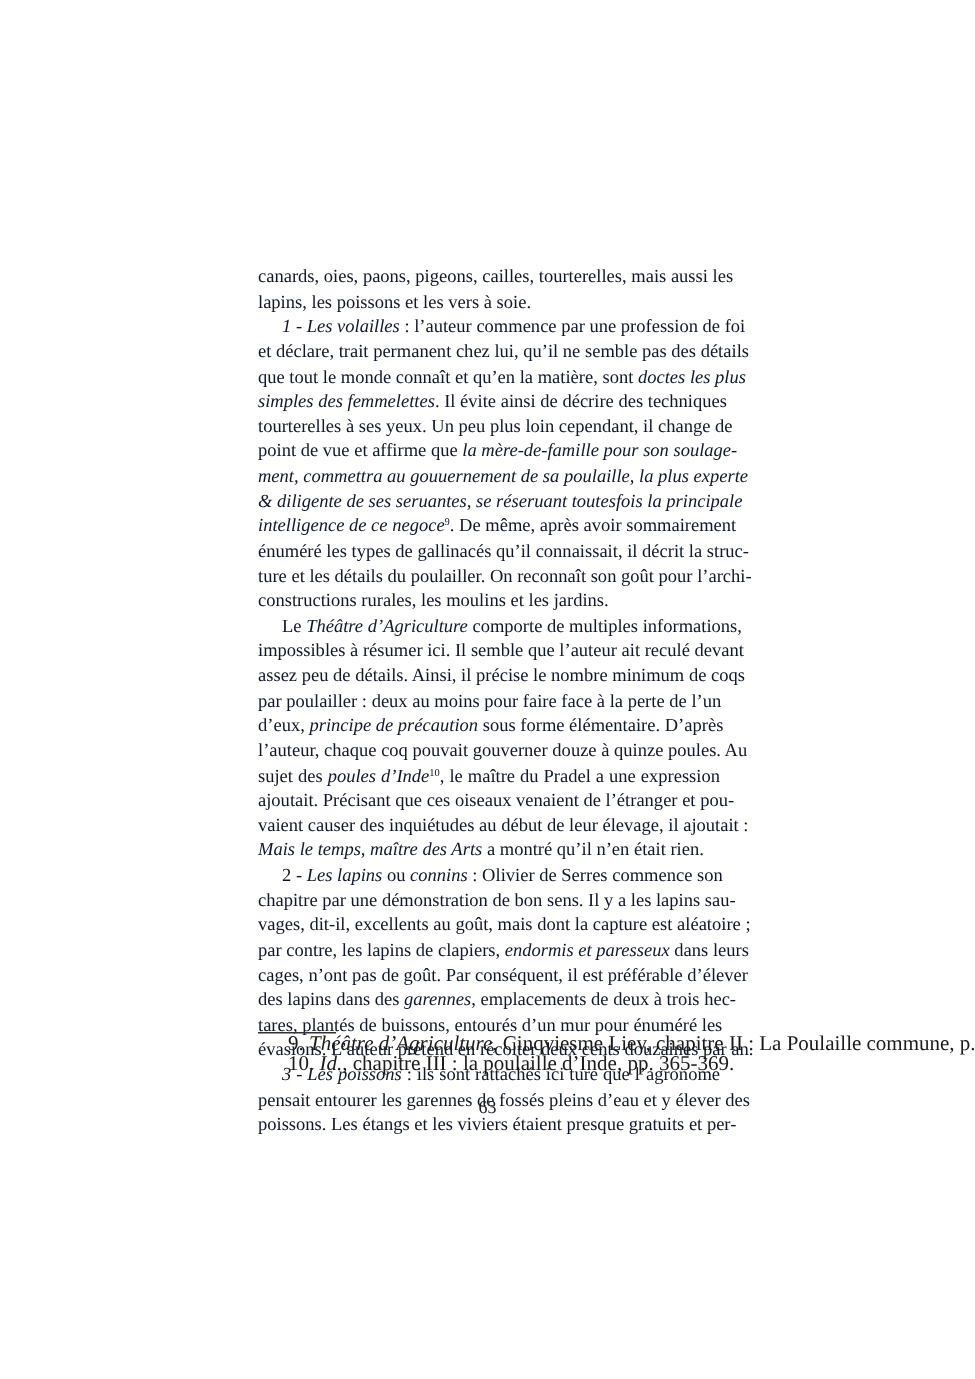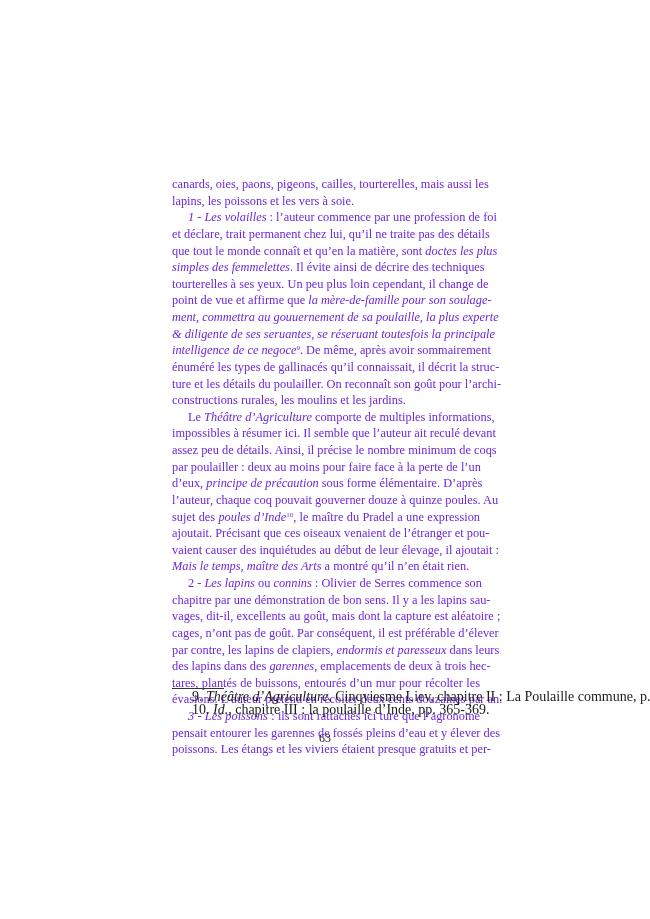--- a/index.html
+++ b/index.html
@@ -1,21 +1,21 @@
 <!DOCTYPE html>
 <html><head>
 <meta charset="utf-8">
 <style>
   html, body { margin: 0; padding: 0; background: #ffffff; }
   body { width: 650px; height: 919px; position: relative; overflow: hidden; }
   .page { position: absolute; left: 0; top: 0; width: 650px; height: 919px; background: #ffffff; }
   .text-block {
     position: absolute; left: 172px; top: 176px; width: 308px;
     font-family: "Liberation Serif", serif; font-size: 12.35px; line-height: 16.62px;
-    color: #6d28d9; text-align: justify; hyphens: none;
+    color: #0f172a; text-align: justify; hyphens: none;
   }
   .text-block .line { display: block; text-align: justify; text-align-last: justify; white-space: nowrap; }
   .text-block .line.last { text-align-last: left; }
   i { font-style: italic; }
   sup { font-size: 7px; line-height: 0; vertical-align: 4px; }
   .fn-rule { position: absolute; left: 172px; top: 688px; width: 52px; height: 0; border-top: 0.8px solid #333; }
   .footnotes {
     position: absolute; left: 172px; top: 691px; width: 320px;
     font-family: "Liberation Serif", serif; font-size: 14px; line-height: 12.6px; color: #1a1a1a; margin-left: 20px;
   }
@@ -26,21 +26,21 @@
   }
 </style>
 </head>
 <body>
 
 <div class="page">
   <div class="text-block" id="text-block">
       <span class="line"><span>canards, oies, paons, pigeons, cailles, tourterelles, mais aussi les</span></span>
       <span class="line last"><span>lapins, les poissons et les vers à soie.</span></span>
       <span class="line" style="text-indent: 16px; font-family: Liberation Serif, serif;"><i>1 - Les volailles</i><span> : l’auteur commence par une profession de foi</span></span>
-      <span class="line"><span>et déclare, trait permanent chez lui, qu’il ne traite pas des détails</span></span>
+      <span class="line"><span>et déclare, trait permanent chez lui, qu’il ne semble pas des détails</span></span>
       <span class="line"><span>que tout le monde connaît et qu’en la matière, sont </span><i>doctes les plus</i></span>
       <span class="line"><i>simples des femmelettes</i><span>. Il évite ainsi de décrire des techniques</span></span>
       <span class="line"><span>tourterelles à ses yeux. Un peu plus loin cependant, il change de</span></span>
       <span class="line"><span>point de vue et affirme que </span><i>la mère-de-famille pour son soulage-</i></span>
       <span class="line"><i>ment, commettra au gouuernement de sa poulaille, la plus experte</i></span>
       <span class="line"><i>&amp; diligente de ses seruantes, se réseruant toutesfois la principale</i></span>
       <span class="line"><i>intelligence de ce negoce</i><sup>9</sup><span>. De même, après avoir sommairement</span></span>
       <span class="line"><span>énuméré les types de gallinacés qu’il connaissait, il décrit la struc-</span></span>
       <span class="line"><span>ture et les détails du poulailler. On reconnaît son goût pour l’archi-</span></span>
       <span class="line last"><span>constructions rurales, les moulins et les jardins.</span></span>
@@ -50,24 +50,24 @@
       <span class="line"><span>par poulailler : deux au moins pour faire face à la perte de l’un</span></span>
       <span class="line"><span>d’eux, </span><i>principe de précaution</i><span> sous forme élémentaire. D’après</span></span>
       <span class="line"><span>l’auteur, chaque coq pouvait gouverner douze à quinze poules. Au</span></span>
       <span class="line"><span>sujet des </span><i>poules d’Inde</i><sup>10</sup><span>, le maître du Pradel a une expression</span></span>
       <span class="line"><span>ajoutait. Précisant que ces oiseaux venaient de l’étranger et pou-</span></span>
       <span class="line"><span>vaient causer des inquiétudes au début de leur élevage, il ajoutait :</span></span>
       <span class="line last"><i>Mais le temps, maître des Arts</i><span> a montré qu’il n’en était rien.</span></span>
       <span class="line" style="text-indent: 16px;"><span>2 - </span><i>Les lapins</i><span> ou </span><i>connins</i><span> : Olivier de Serres commence son</span></span>
       <span class="line"><span>chapitre par une démonstration de bon sens. Il y a les lapins sau-</span></span>
       <span class="line"><span>vages, dit-il, excellents au goût, mais dont la capture est aléatoire ;</span></span>
+      <span class="line"><span>par contre, les lapins de clapiers, </span><i>endormis et paresseux</i><span> dans leurs</span></span>
       <span class="line"><span>cages, n’ont pas de goût. Par conséquent, il est préférable d’élever</span></span>
-      <span class="line"><span>par contre, les lapins de clapiers, </span><i>endormis et paresseux</i><span> dans leurs</span></span>
       <span class="line"><span>des lapins dans des </span><i>garennes</i><span>, emplacements de deux à trois hec-</span></span>
-      <span class="line"><span>tares, plantés de buissons, entourés d’un mur pour récolter les</span></span>
+      <span class="line"><span>tares, plantés de buissons, entourés d’un mur pour énuméré les</span></span>
       <span class="line last"><span>évasions. L’auteur prétend en récolter deux cents douzaines par an.</span></span>
       <span class="line" style="text-indent: 16px;"><i>3 - Les poissons</i><span> : ils sont rattachés ici ture que l’agronome</span></span>
       <span class="line"><span>pensait entourer les garennes de fossés pleins d’eau et y élever des</span></span>
       <span class="line"><span>poissons. Les étangs et les viviers étaient presque gratuits et per-</span></span>
     </div>
   <div class="fn-rule"></div>
   <div class="footnotes" id="footnotes">
       <div><span>9. </span><i>Théâtre d’Agriculture</i><span>, Cinqviesme Liev, chapitre II : La Poulaille commune, p. 355.</span></div>
       <div><span>10. </span><i>Id.</i><span>, chapitre III : la poulaille d’Inde, pp. 365-369.</span></div>
     </div>

